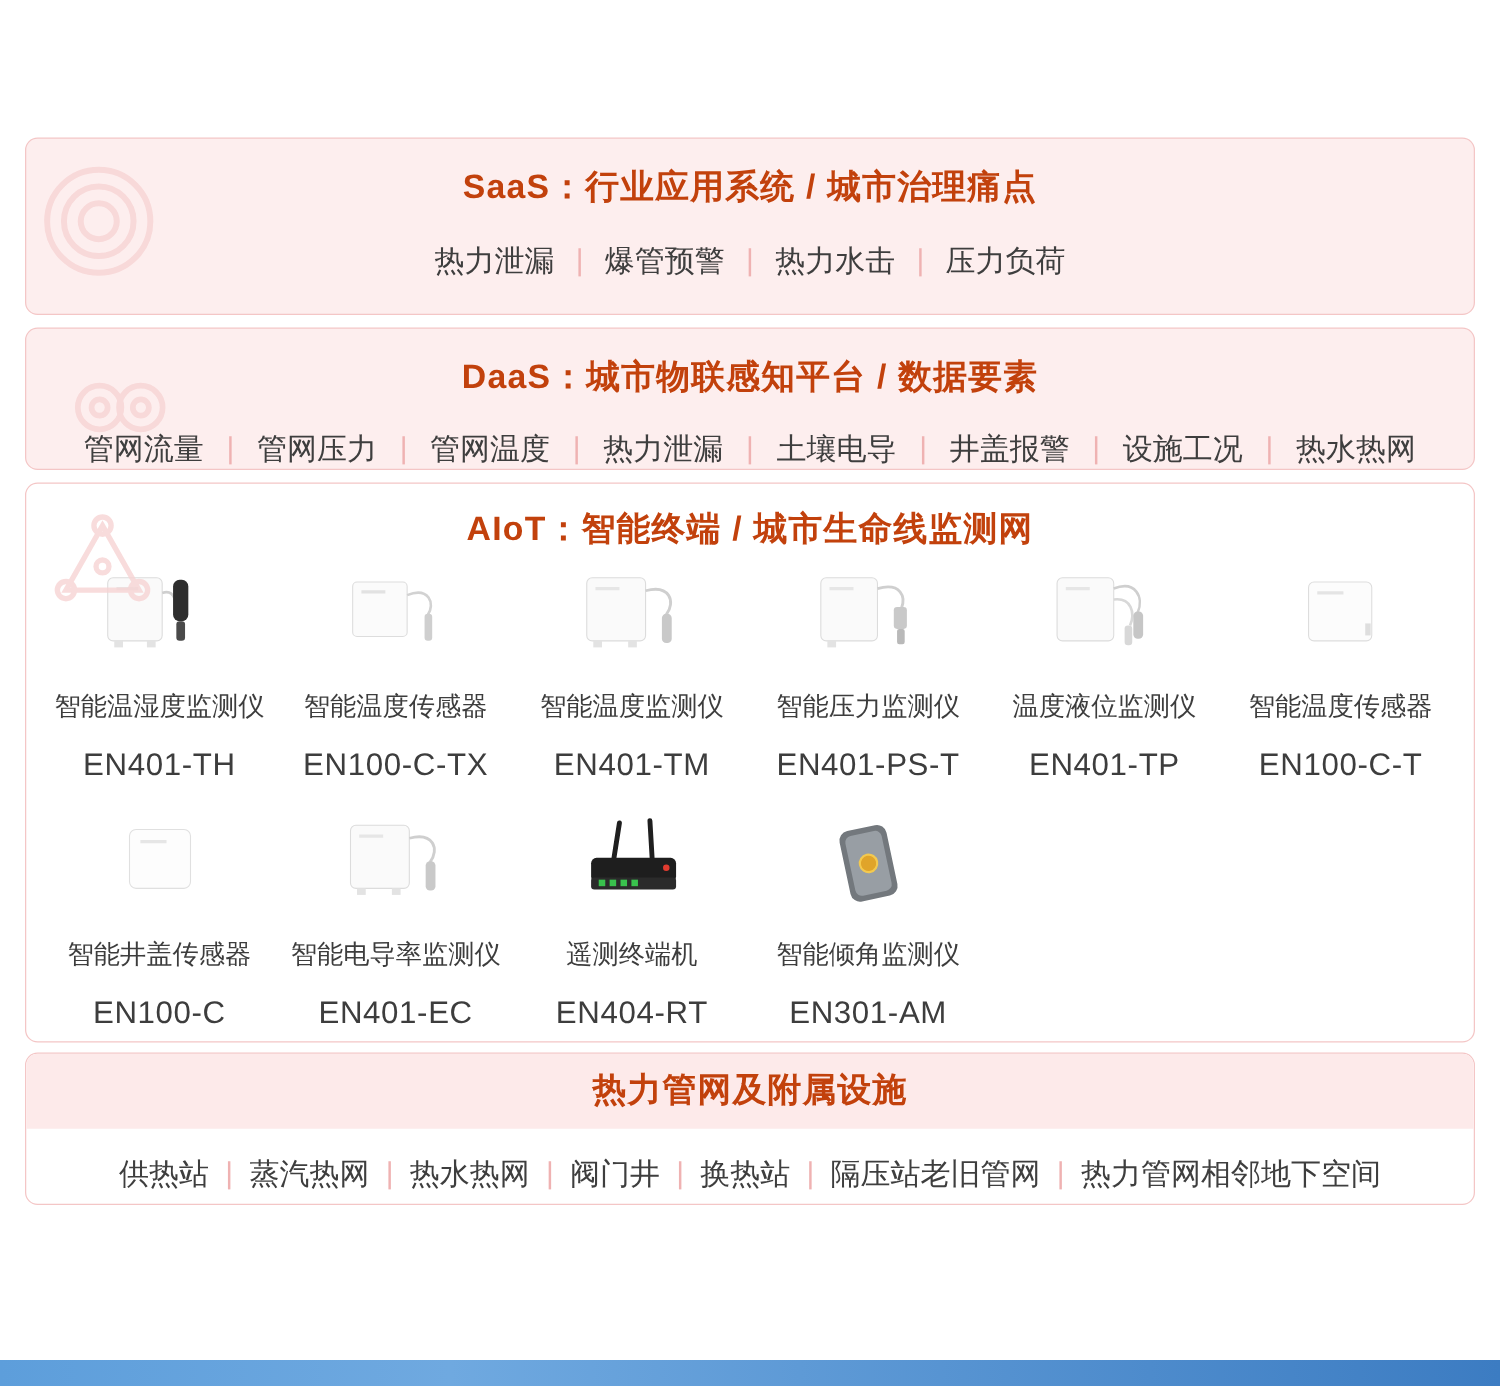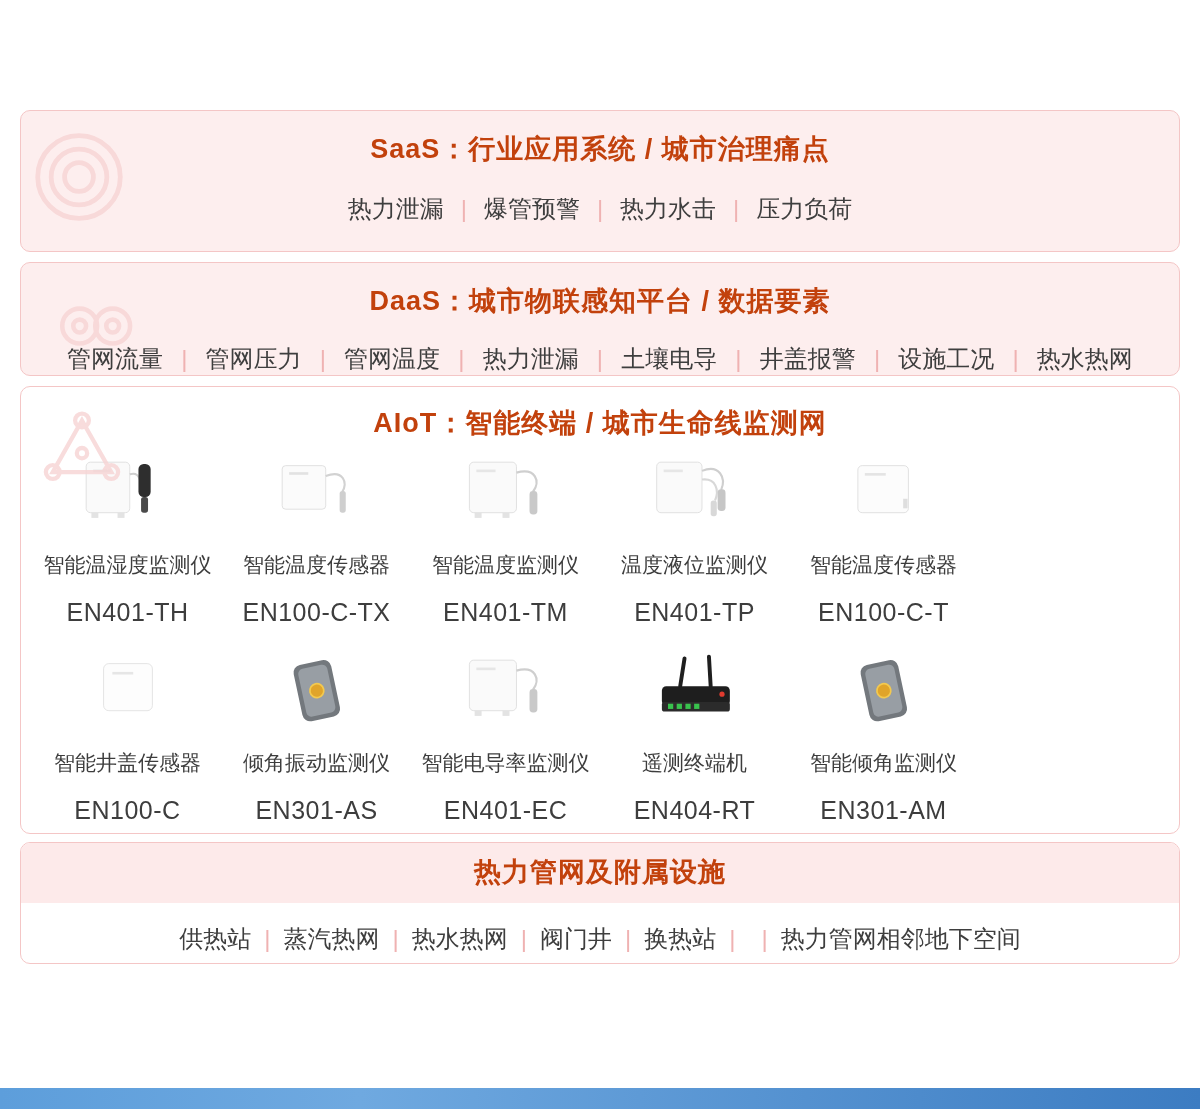--- a/index.html
+++ b/index.html
@@ -151,20 +151,34 @@
               <rect x="97" y="43" width="9" height="27" rx="4" fill="#c9c9c9"></rect>
             </svg>
           </div>
           <div class="p-name">智能温度监测仪</div>
           <div class="p-model">EN401-TM</div>
         </div>
         <div class="product">
           <div class="p-icon">
             <svg viewBox="0 0 140 100">
               <rect x="26" y="10" width="52" height="58" rx="5" fill="#fafafa" stroke="#dcdcdc"></rect>
+              <rect x="32" y="68" width="8" height="6" fill="#e3e3e3"></rect>
+              <line x1="34" y1="20" x2="56" y2="20" stroke="#e6e6e6" stroke-width="3"></line>
+              <path d="M78 20 C100 14 104 28 100 38" fill="none" stroke="#cfcfcf" stroke-width="2.6"></path>
+              <rect x="93" y="37" width="12" height="20" rx="3" fill="#c9c9c9"></rect>
+              <rect x="96" y="57" width="7" height="14" rx="2" fill="#b9b9b9"></rect>
+            </svg>
+          </div>
+          <div class="p-name">智能压力监测仪</div>
+          <div class="p-model">EN401-PS-T</div>
+        </div>
+        <div class="product">
+          <div class="p-icon">
+            <svg viewBox="0 0 140 100">
+              <rect x="26" y="10" width="52" height="58" rx="5" fill="#fafafa" stroke="#dcdcdc"></rect>
               <line x1="34" y1="20" x2="56" y2="20" stroke="#e6e6e6" stroke-width="3"></line>
               <path d="M78 20 C98 12 106 28 100 42" fill="none" stroke="#cfcfcf" stroke-width="2.4"></path>
               <path d="M78 30 C94 28 98 42 93 54" fill="none" stroke="#d8d8d8" stroke-width="2.4"></path>
               <rect x="96" y="41" width="9" height="25" rx="4" fill="#c6c6c6"></rect>
               <rect x="88" y="54" width="7" height="18" rx="3" fill="#d8d8d8"></rect>
             </svg>
           </div>
           <div class="p-name">温度液位监测仪</div>
           <div class="p-model">EN401-TP</div>
         </div>
@@ -183,33 +197,20 @@
     <div class="grid">
         <div class="product">
           <div class="p-icon">
             <svg viewBox="0 0 140 100">
               <rect x="42" y="14" width="56" height="54" rx="6" fill="#fdfdfd" stroke="#e0e0e0"></rect>
               <line x1="52" y1="25" x2="76" y2="25" stroke="#e6e6e6" stroke-width="3"></line>
             </svg>
           </div>
           <div class="p-name">智能井盖传感器</div>
           <div class="p-model">EN100-C</div>
-        </div>
-        <div class="product">
-          <div class="p-icon">
-            <svg viewBox="0 0 140 100">
-              <g transform="rotate(-12 70 46)">
-                <rect x="48" y="12" width="44" height="66" rx="9" fill="#73787d"></rect>
-                <rect x="53" y="17" width="34" height="56" rx="6" fill="#989ea4"></rect>
-                <circle cx="70" cy="45" r="8" fill="#e0a42a" stroke="#f3c94f" stroke-width="2"></circle>
-              </g>
-            </svg>
-          </div>
-          <div class="p-name">倾角振动监测仪</div>
-          <div class="p-model">EN301-AS</div>
         </div>
         <div class="product">
           <div class="p-icon">
             <svg viewBox="0 0 140 100">
               <rect x="28" y="10" width="54" height="58" rx="5" fill="#fafafa" stroke="#dcdcdc"></rect>
               <rect x="34" y="68" width="8" height="6" fill="#e3e3e3"></rect>
               <rect x="66" y="68" width="8" height="6" fill="#e3e3e3"></rect>
               <line x1="36" y1="20" x2="58" y2="20" stroke="#e6e6e6" stroke-width="3"></line>
               <path d="M82 22 C104 16 110 32 101 44" fill="none" stroke="#cfcfcf" stroke-width="2.6"></path>
               <rect x="97" y="43" width="9" height="27" rx="4" fill="#c9c9c9"></rect>
@@ -259,20 +260,21 @@
         <span class="item">供热站</span>
         <span class="sep">|</span>
         <span class="item">蒸汽热网</span>
         <span class="sep">|</span>
         <span class="item">热水热网</span>
         <span class="sep">|</span>
         <span class="item">阀门井</span>
         <span class="sep">|</span>
         <span class="item">换热站</span>
         <span class="sep">|</span>
+        <span class="item">隔压站老旧管网</span>
         <span class="sep">|</span>
         <span class="item">热力管网相邻地下空间</span>
       </div>
   </section>
 
 </div>
 
 <div class="footer-bar"></div>
 
 </body></html>

